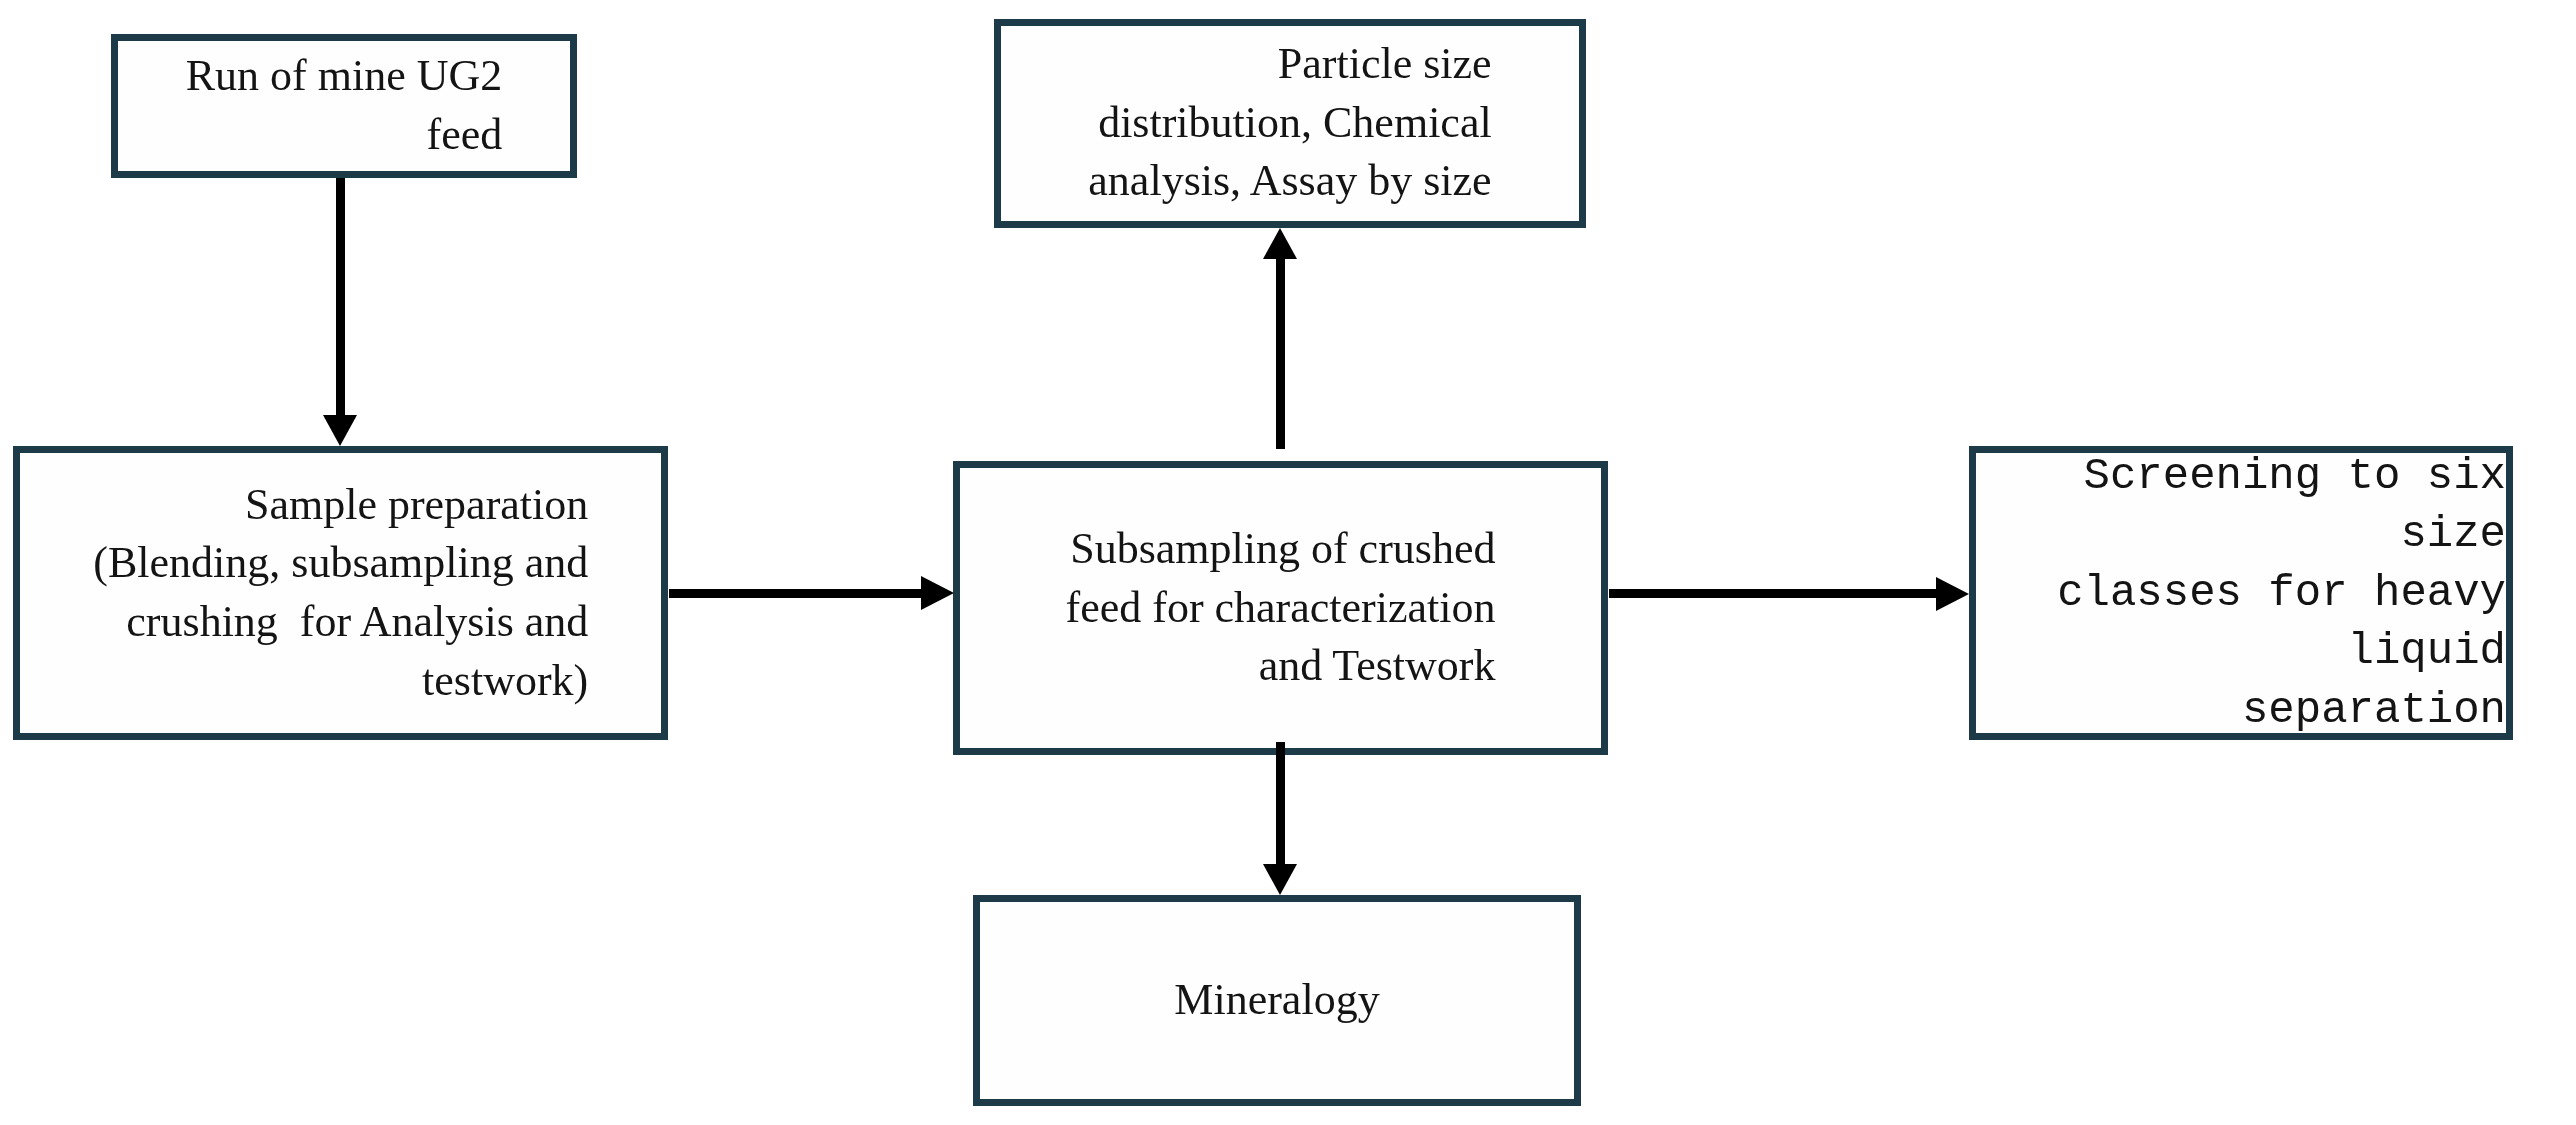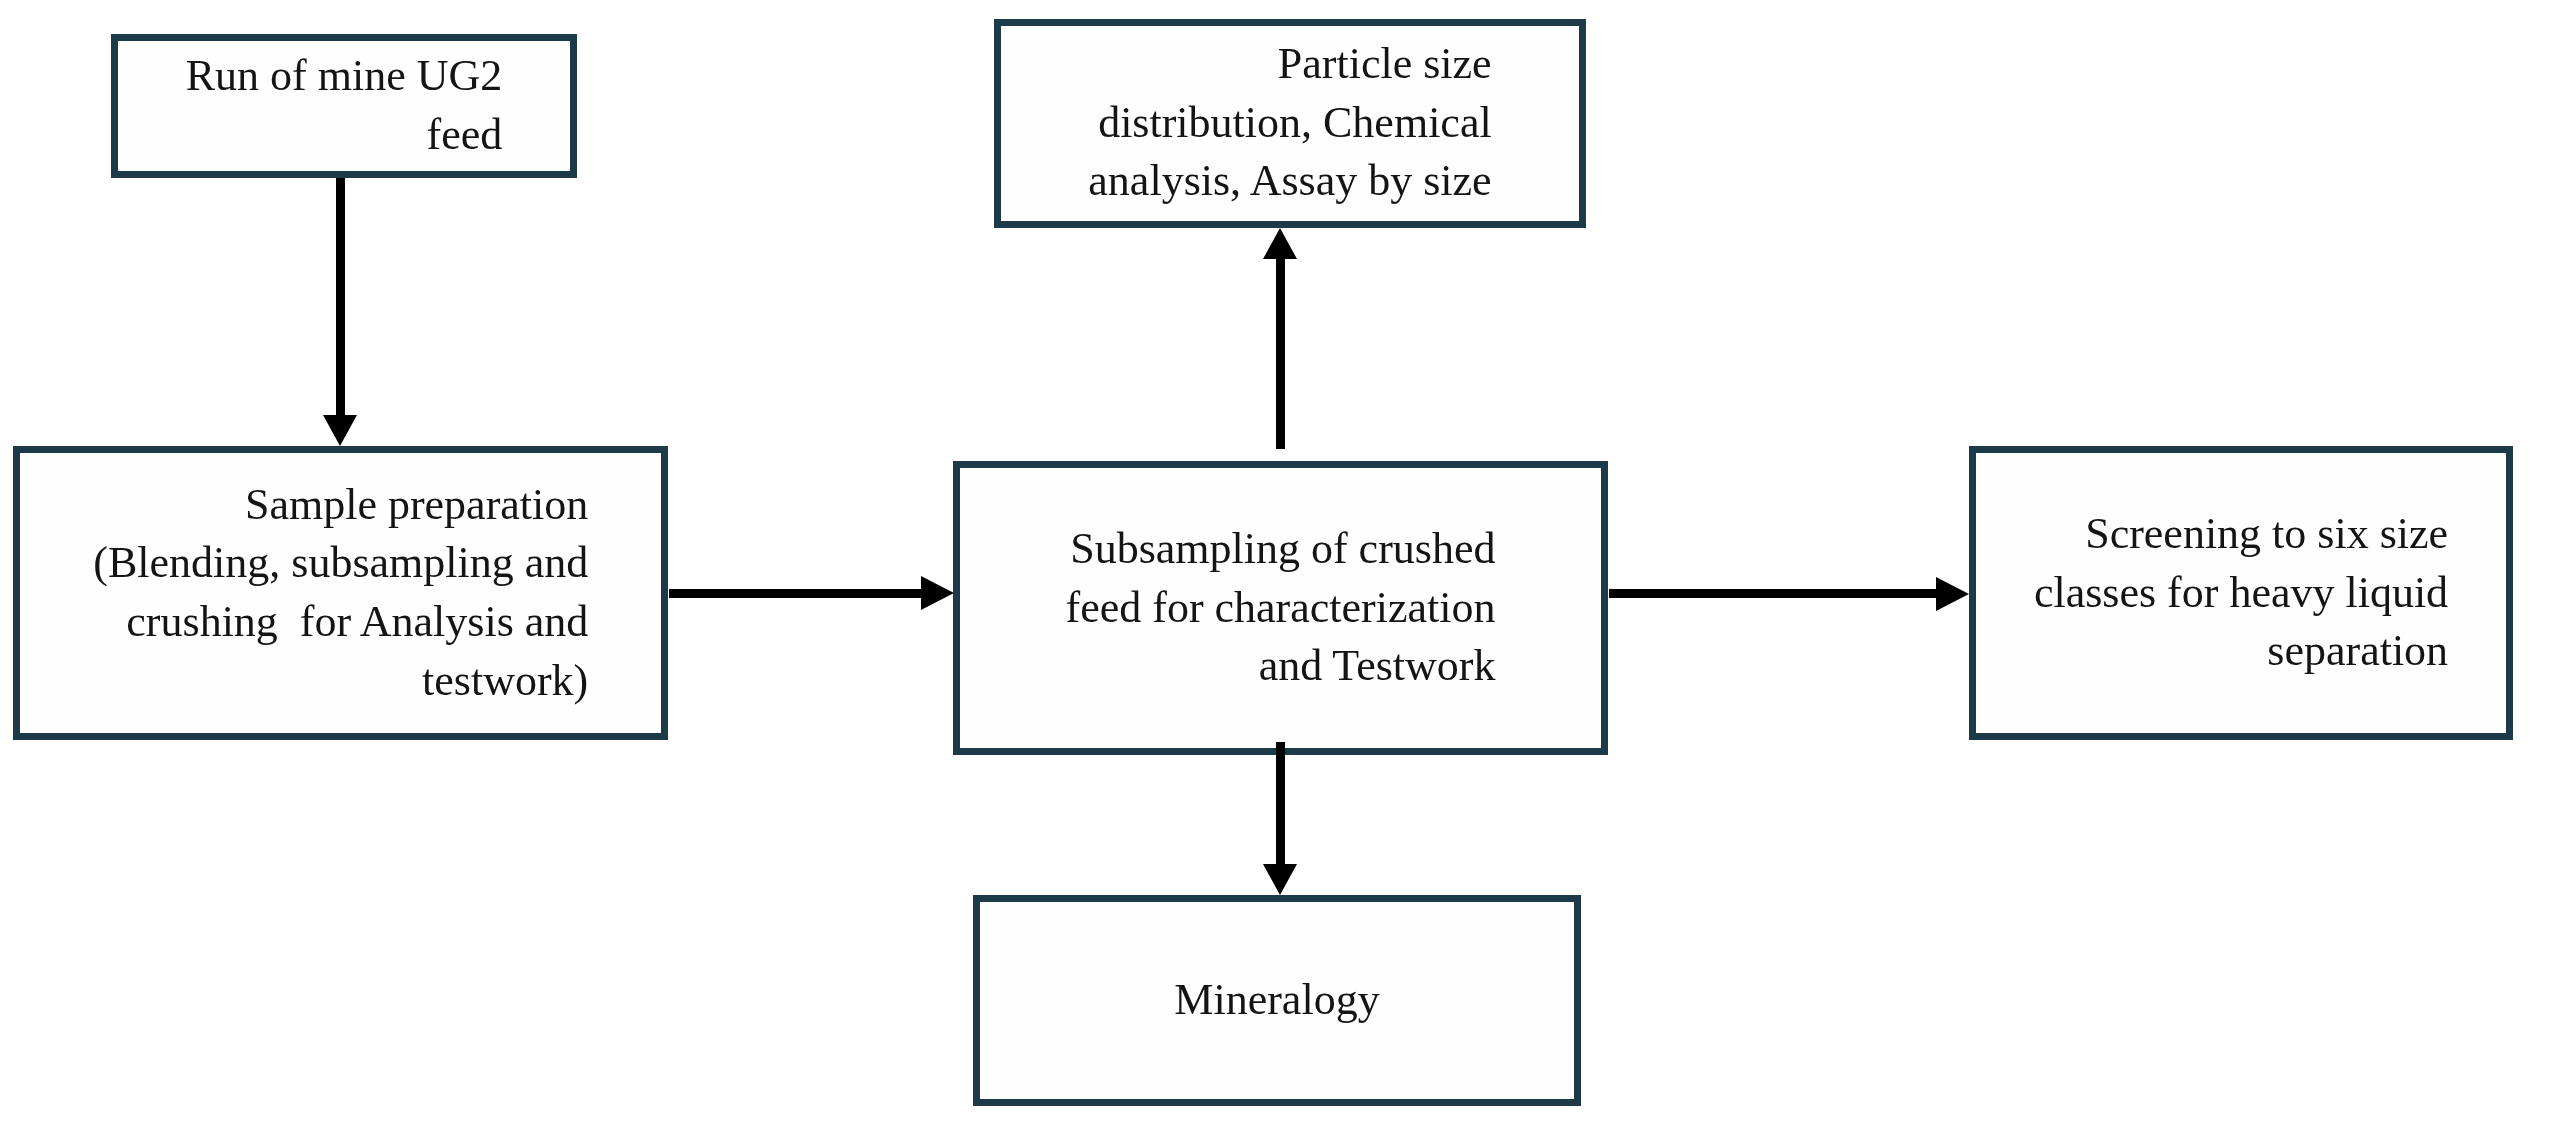--- a/index.html
+++ b/index.html
@@ -26,21 +26,21 @@
     text-align: right;
     color: #141414;
     font-size: 44px;
     line-height: 1.33;
     white-space: pre-wrap;
   }
   #node-run-of-mine   { left: 111px;  top: 34px;   width: 466px; height: 144px; }
   #node-sample-prep   { left: 13.3px;   top: 446px;  width: 655px; height: 294px; }
   #node-subsampling   { left: 953px; top: 448px;  width: 655px; height: 294px; margin-top: 13px; }
   #node-particle-size { left: 994px; top: 18.5px;   width: 592px; height: 209px; font-family: Liberation Serif, serif; }
-  #node-screening     { left: 1969px; top: 446px;  width: 544px; height: 294px; }
+  #node-screening     { left: 1969px; top: 446px;  width: 544px; height: 294px; font-family: Liberation Mono, monospace; }
   #node-mineralogy    { left: 973px; top: 895px; width: 608px; height: 211px; }
 
   .shaft {
     position: absolute;
     background: #000000;
   }
   #shaft-a { left: 336px;  top: 178px; width: 9px;  height: 239px; }
   #shaft-b { left: 669px;  top: 589px; width: 252px; height: 9px;  }
   #shaft-c { left: 1276px; top: 259px; width: 9px;  height: 190px; }
   #shaft-d { left: 1609px; top: 589px; width: 328px; height: 9px;  }

